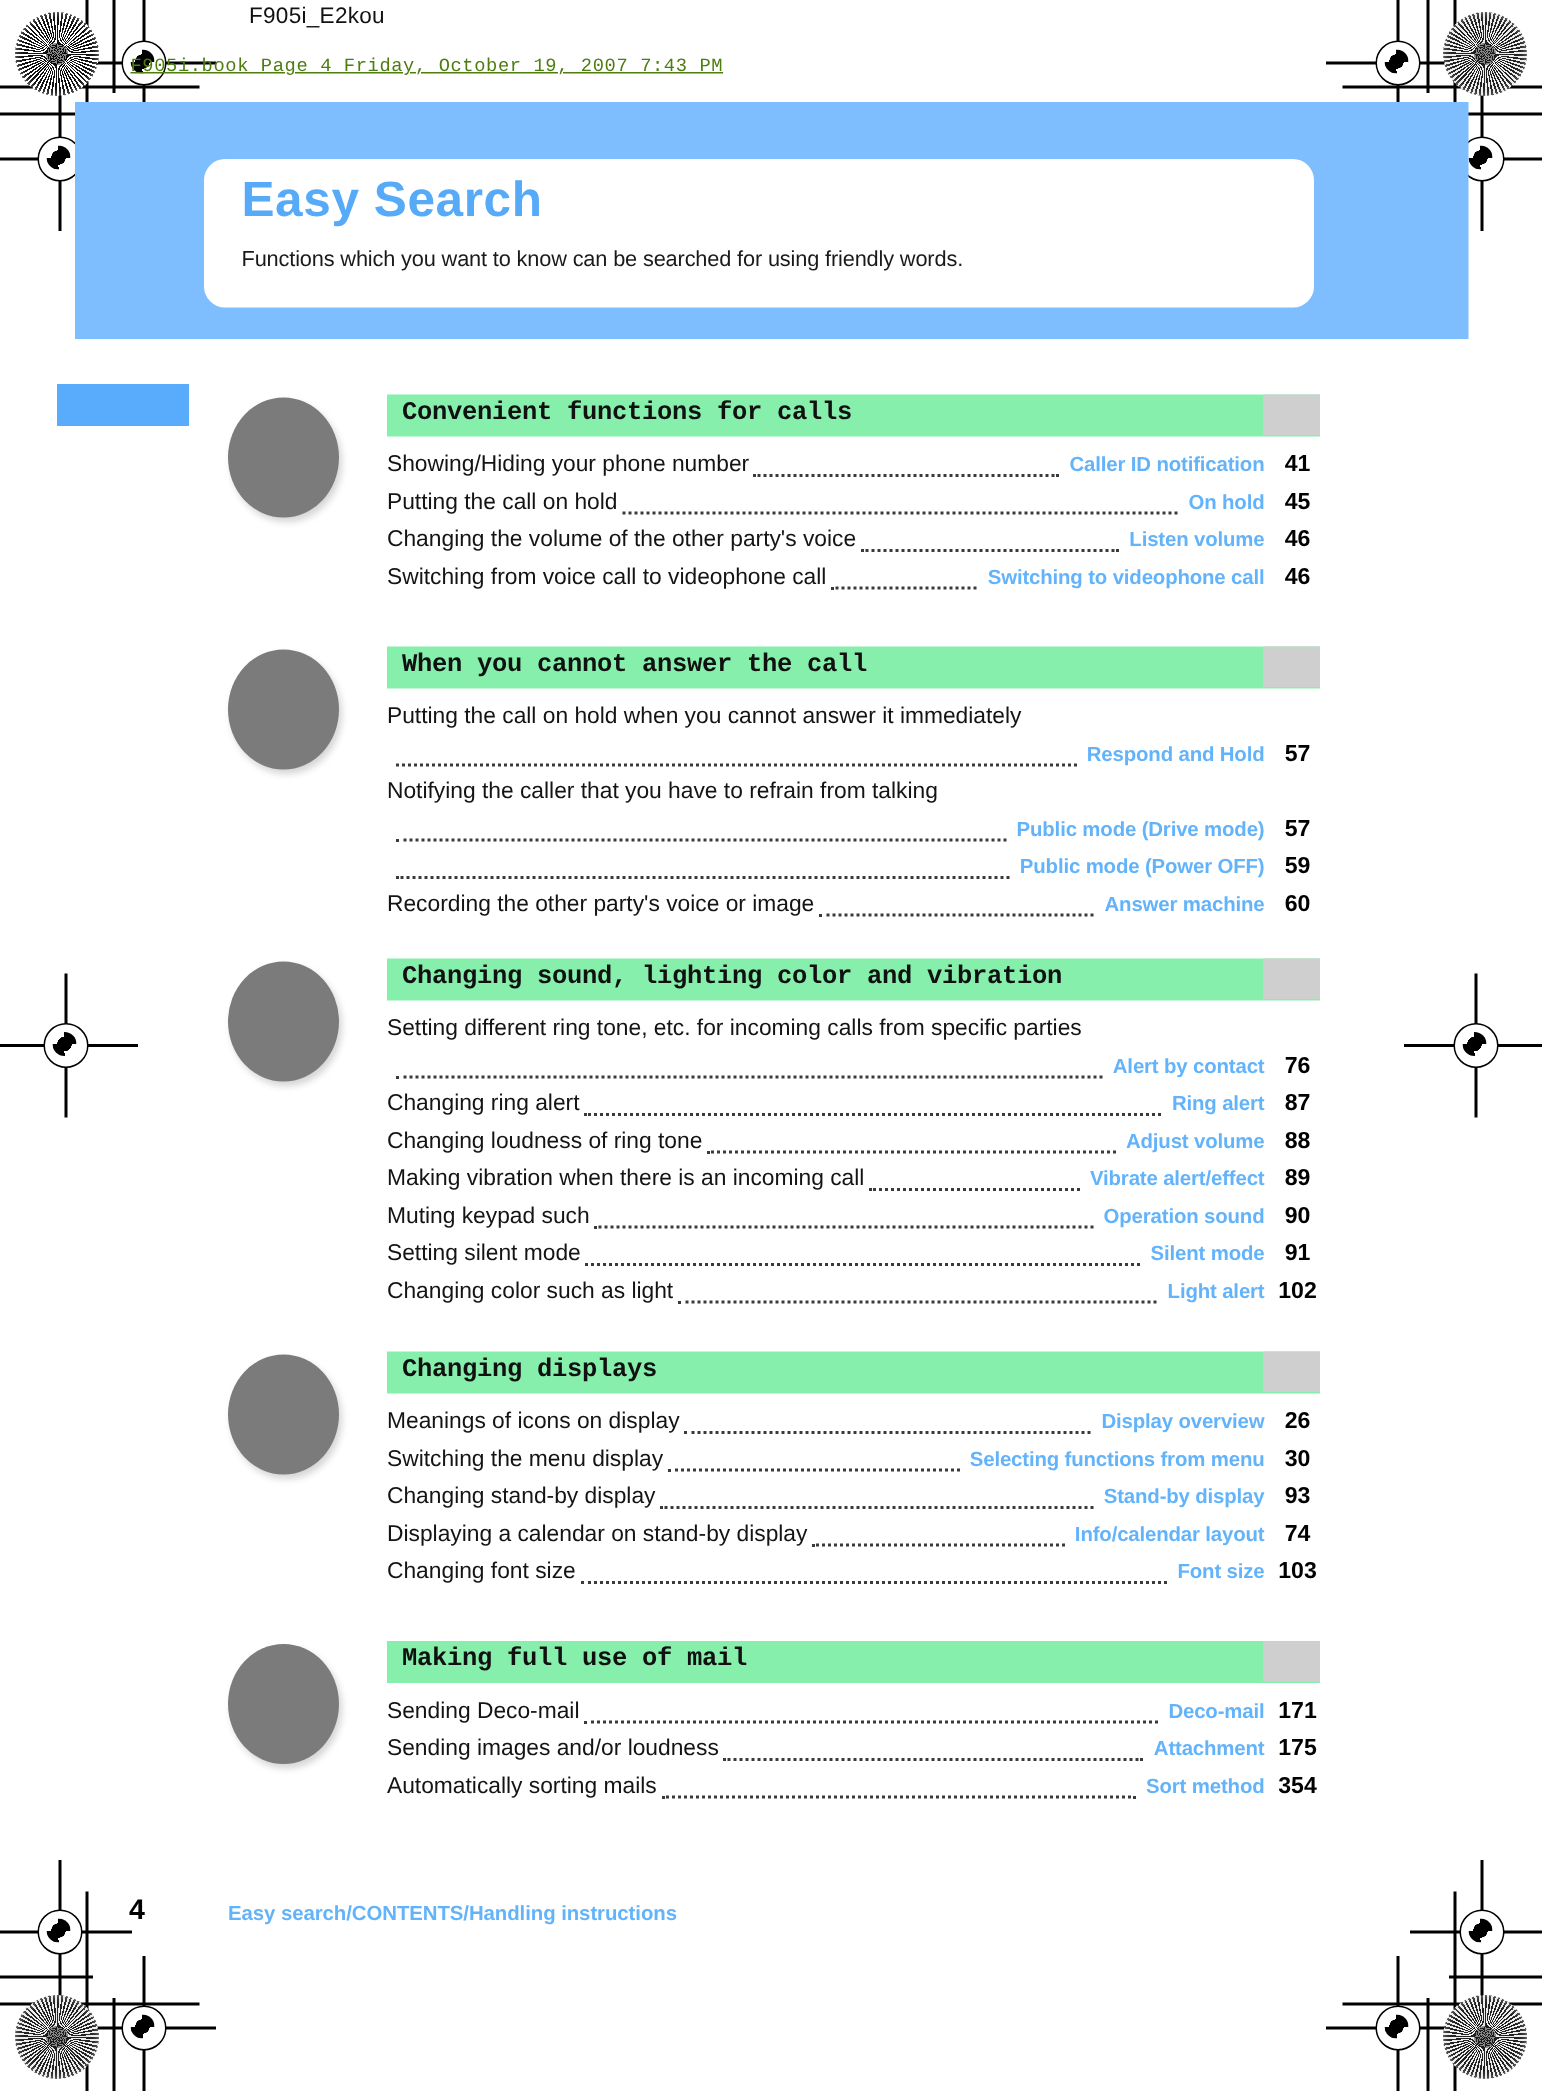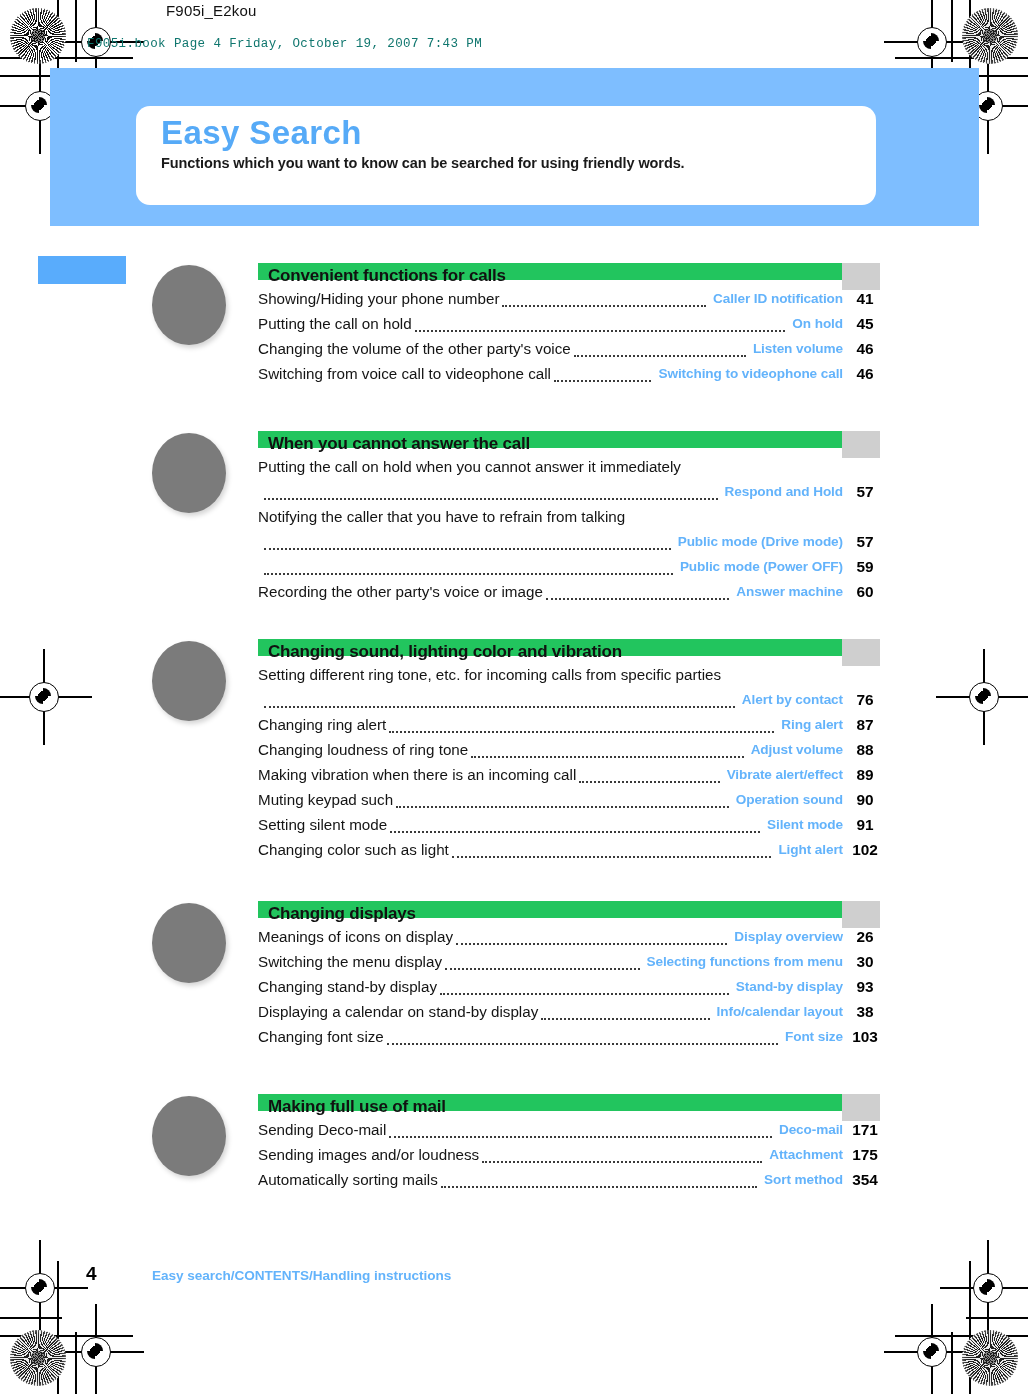--- a/index.html
+++ b/index.html
@@ -27,36 +27,36 @@
        radial-gradient(circle,#888 0 18%, #fff 19%);
      background-blend-mode:multiply;
      box-shadow:inset 0 0 6px rgba(255,255,255,.55);
   }
   .starburst.gray{filter:grayscale(1) contrast(.85);}
 
   
   .blue-panel{position:absolute;left:50px;top:68px;width:929px;height:158px;background:#7ebeff;}
   .title-card{position:absolute;left:136px;top:106px;width:740px;height:99px;background:#fff;border-radius:14px;}
   .title-main{position:absolute;left:161px;top:114px;font-size:33px;font-weight:bold;color:#56aaf7;letter-spacing:.4px;}
-  .title-sub{position:absolute;left:161px;top:155px;font-size:14.5px;font-weight:bold;color:#1a1a1a;letter-spacing:-.1px;}
+  .title-sub{position:absolute;left:161px;top:165px;font-size:14.5px;font-weight:normal;color:#1a1a1a;letter-spacing:-.1px;}
 
   
   .index-tab{position:absolute;left:38px;top:256px;width:88px;height:28px;background:#59acfc;}
 
   
   .docid{position:absolute;left:150px;top:2px;font-size:15px;color:#111;letter-spacing:.2px;margin-left:16px;}
-  .bookline{position:absolute;left:87px;top:37px;font-family:"Liberation Mono", monospace;font-size:12.5px;color:#0f766e;letter-spacing:.4px;white-space:nowrap;}
+  .bookline{position:absolute;left:87px;top:37px;font-family:"Liberation Mono", monospace;font-size:12.5px;color:#4d7c0f;letter-spacing:.4px;white-space:nowrap;text-decoration:underline;}
 
   
   .section{position:absolute;left:150px;width:730px;}
   .sec-icon{position:absolute;left:0;top:0;width:78px;height:84px;}
   .badge{position:absolute;left:2px;top:2px;width:74px;height:80px;border-radius:50%;
      background:#7b7b7b;box-shadow:2px 3px 5px rgba(0,0,0,.17);}
   .sec-body{position:absolute;left:108px;top:0;width:622px;}
-  .sec-head{position:relative;height:17px;background:#22c55e;}
+  .sec-head{position:relative;height:28px;background:#86efac;font-family:Liberation Mono, monospace;}
   .sec-head .gap{position:absolute;right:0;top:0;width:38px;height:27px;background:#cfcfcf;}
   .sec-head .label{position:absolute;left:10px;top:3px;font-size:17px;font-weight:bold;color:#111;letter-spacing:-.2px;}
 
   .rows{margin-top:6px;}
   .row{display:flex;align-items:flex-end;font-size:15.2px;color:#141414;line-height:25px;white-space:nowrap;}
   .row .txt{flex:0 0 auto;}
   .row .dots{flex:1 1 auto;overflow:hidden;margin:0 2px 4px 3px;
      border-bottom:2.6px dotted #3a3a3a;min-width:8px;}
   .row .kw{flex:0 0 auto;font-size:13.6px;font-weight:bold;color:#63b3fb;letter-spacing:-.1px;margin-left:5px;}
   .row .pg{flex:0 0 auto;width:30px;text-align:center;font-size:15.4px;font-weight:bold;color:#000;margin-left:7px;}
@@ -366,21 +366,21 @@
           <div class="row">
             <span class="txt">Changing stand-by display</span>
             <span class="dots"></span>
             <span class="kw">Stand-by display</span>
             <span class="pg">93</span>
           </div>
           <div class="row">
             <span class="txt">Displaying a calendar on stand-by display</span>
             <span class="dots"></span>
             <span class="kw">Info/calendar layout</span>
-            <span class="pg">38</span>
+            <span class="pg">74</span>
           </div>
           <div class="row">
             <span class="txt">Changing font size</span>
             <span class="dots"></span>
             <span class="kw">Font size</span>
             <span class="pg">103</span>
           </div>
         </div>
       </div>
     </div>

